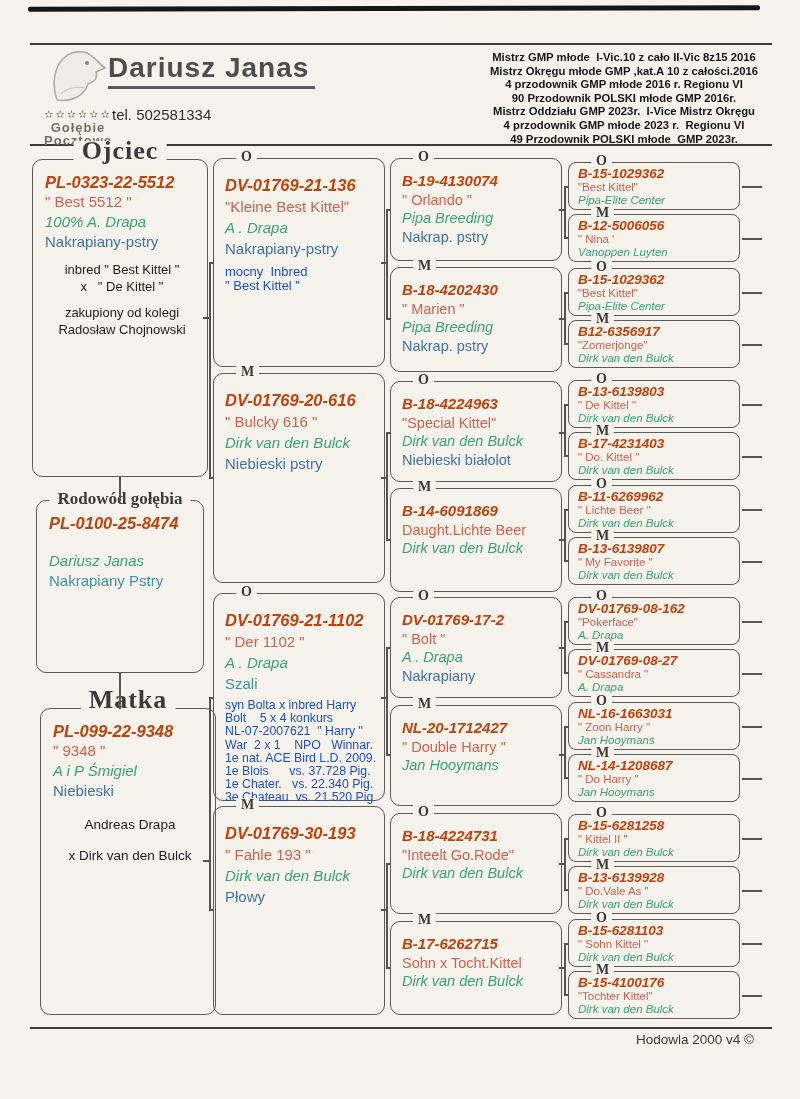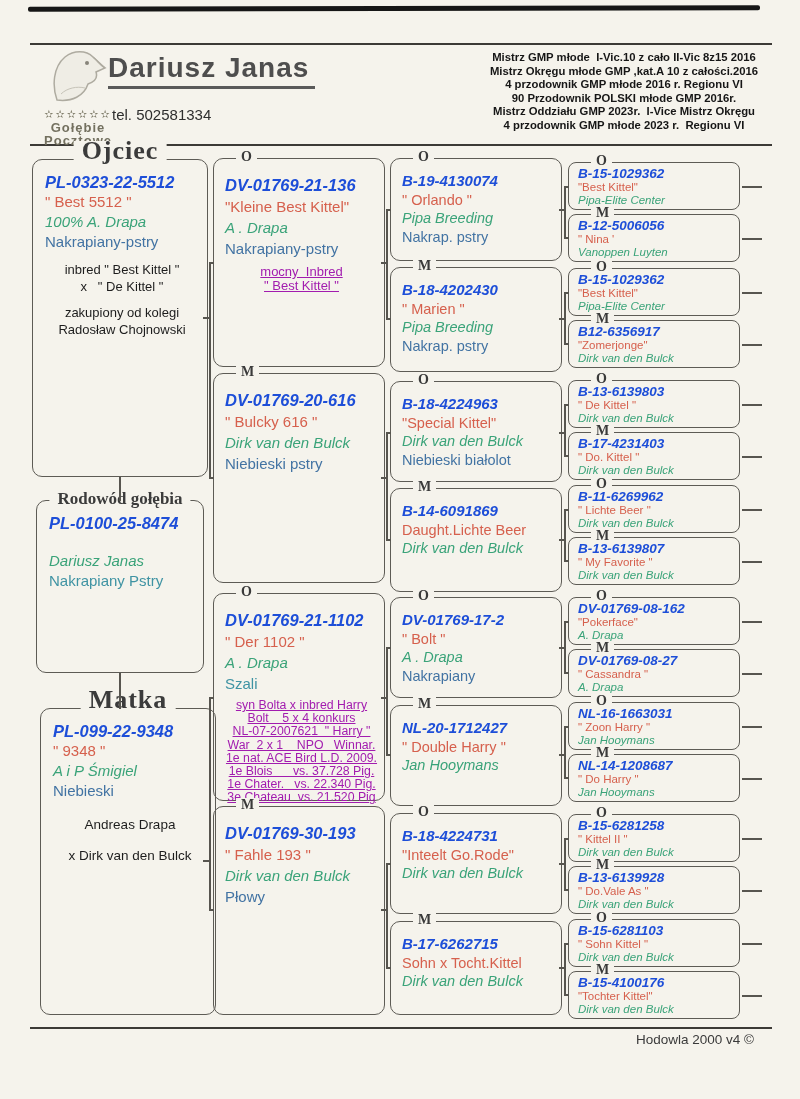--- a/index.html
+++ b/index.html
@@ -27,36 +27,36 @@
   .pbox,.colbox{position:absolute;border:1.5px solid #5d5b55;border-radius:10px;box-sizing:border-box;}
   .gen4{border-radius:8px;}
   .sex{position:absolute;top:-9px;left:22px;background:#f5f3ec;padding:0 5px;line-height:1;
        font-family:"Liberation Serif",serif;font-weight:bold;font-size:14px;color:#3a3a3a;}
   .box-title{position:absolute;left:50%;transform:translateX(-50%);background:#f5f3ec;
              padding:0 8px;font-family:"Liberation Serif",serif;font-weight:bold;color:#3b3b3b;white-space:nowrap;}
   .t-big{font-size:26px;letter-spacing:1px;top:-19px;}
   .t-mid{font-size:17px;top:-12px;}
 
   .colbox{padding:12px 8px 0 12px;font-size:15px;line-height:20px;}
-  .l-ring{font-weight:bold;font-style:italic;color:#1d4ed8;font-size:16.5px;}
+  .l-ring{font-weight:bold;font-style:italic;color:#c2410c;font-size:16.5px;}
   .l-name{color:#d6604d;}
   .l-breeder{color:#3aa379;font-style:italic;}
   .l-color{color:#4273a3;}
   .l-color.teal{color:#3f93a3;}
   .gap-top{margin-top:18px;}
   .nblock{text-align:center;font-size:13px;line-height:16.5px;color:#1d1d1d;}
   .nb1{margin-top:10px;}
   .nb2{margin-top:10px;}
   .nb-mother1{margin-top:16px;font-size:13.5px;}
   .nb-mother2{margin-top:14px;font-size:13.5px;}
   .note{white-space:pre;}
 
   .gen2{padding:16px 6px 0 11px;font-size:15px;line-height:21px;}
   .gen2 .l-ring{font-size:16.5px;}
-  .gen2 .notes{margin-top:6px;text-align:center;font-size:13px;line-height:13.5px;color:#a21caf;text-decoration:underline;}
+  .gen2 .notes{margin-top:6px;text-align:left;font-size:13px;line-height:13.5px;color:#1d4ed8;}
   .gen2.perf .notes{margin-top:5px;font-size:12.3px;line-height:13.2px;}
 
   .gen3{padding:13px 6px 0 11px;font-size:14.5px;line-height:18.5px;}
   .gen3 .l-ring{font-size:15px;}
 
   .gen4{padding:3px 4px 0 9px;}
   .gen4 .l-ring{font-size:13.5px;line-height:15px;}
   .gen4 .l-name{font-size:11.5px;line-height:12.5px;}
   .gen4 .l-breeder{font-size:11.5px;line-height:12.5px;}
 
@@ -88,20 +88,21 @@
   </div>
   <h1 class="owner-name">Dariusz Janas</h1>
   <div class="phone">tel. 502581334</div>
   <div class="ach" id="achievements">
       <div class="ach-line">Mistrz GMP młode  I-Vic.10 z cało II-Vic 8z15 2016</div>
       <div class="ach-line">Mistrz Okręgu młode GMP ,kat.A 10 z całości.2016</div>
       <div class="ach-line">4 przodownik GMP młode 2016 r. Regionu VI</div>
       <div class="ach-line">90 Przodownik POLSKI młode GMP 2016r.</div>
       <div class="ach-line">Mistrz Oddziału GMP 2023r.  I-Vice Mistrz Okręgu</div>
       <div class="ach-line">4 przodownik GMP młode 2023 r.  Regionu VI</div>
+      <div class="ach-line">49 Przodownik POLSKI młode  GMP 2023r.</div>
     </div>
 
   <div class="colbox" style="left:32px;top:159px;width:176px;height:318px;">
     <span class="box-title t-big">Ojciec</span>
     <div class="l-ring">PL-0323-22-5512</div>
     <div class="l-name">" Best 5512 "</div>
     <div class="l-breeder">100% A. Drapa</div>
     <div class="l-color">Nakrapiany-pstry</div>
     <div class="nblock nb1">
       <div class="note">inbred " Best Kittel "</div>

